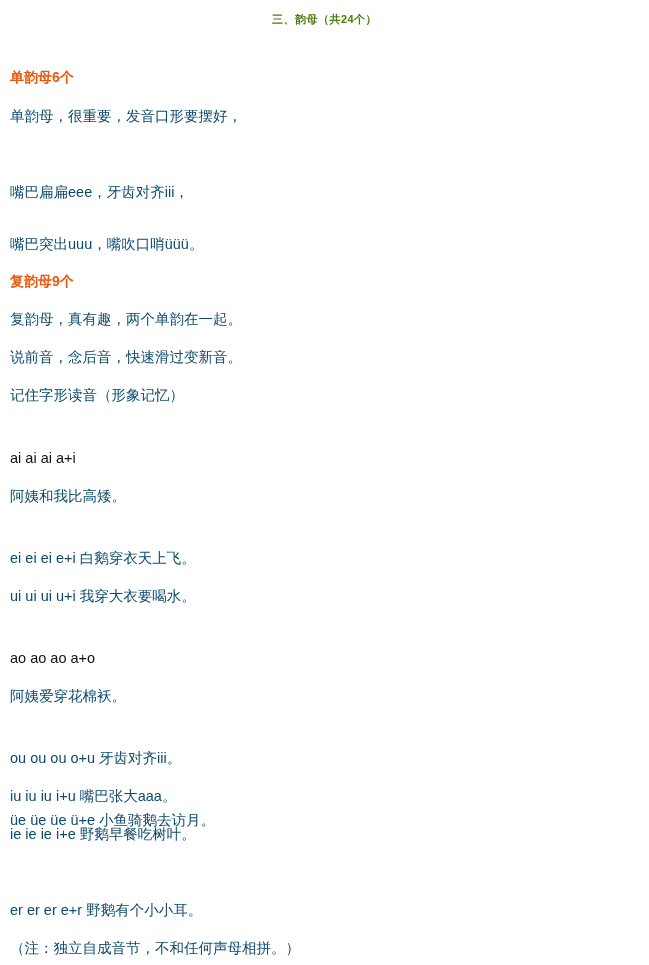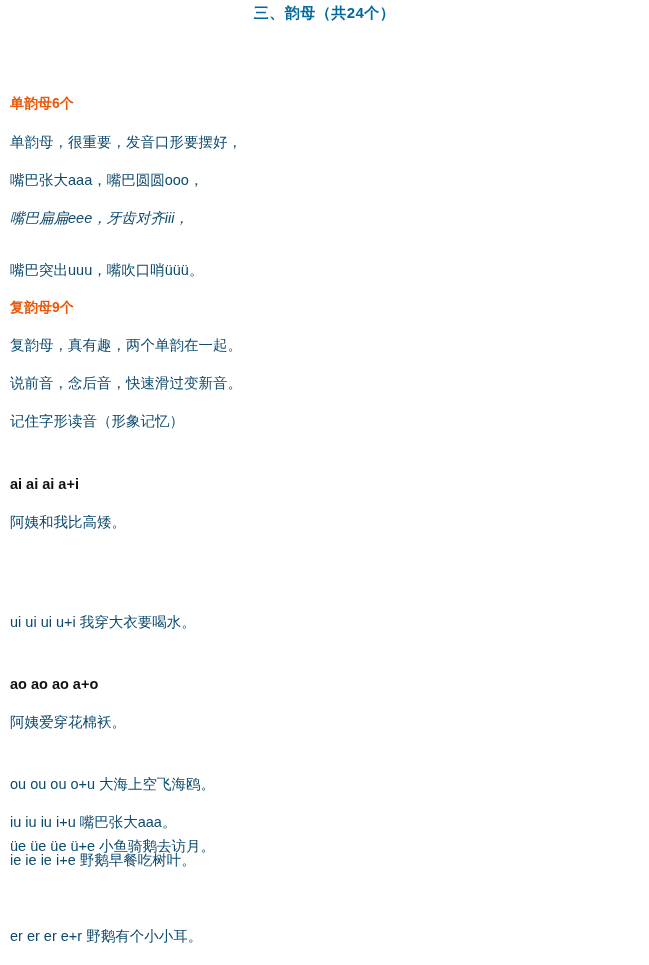--- a/index.html
+++ b/index.html
@@ -17,68 +17,64 @@
   }
   .page {
     width: 649px;
     height: 965px;
     box-sizing: border-box;
     padding: 0 10px;
     position: relative;
   }
   .doc-title {
     text-align: center;
-    color: #0369a1;
+    color: #4d7c0f;
     font-weight: bold;
-    font-size: 15px;
-    margin: 4px 0 0 0;
+    font-size: 11px;
+    margin: 12px 0 0 0;
     letter-spacing: 0.5px;
   }
   .section-head {
     color: #e8590c;
     font-weight: bold;
     font-size: 14px;
     margin: 0;
     padding: 0;
   }
   .line {
     font-size: 14.5px;
     color: #0c4a6e;
     line-height: 1.2;
   }
   .line-bold {
     font-size: 14.5px;
     color: #111111;
-    font-weight: bold;
+    font-weight: normal;
     line-height: 1.2;
   }
   .blk {
     position: absolute;
     left: 10px;
-    margin-top: 34px;
   }
 </style>
 </head>
 <body>
 
 <div class="page">
 
   <div class="doc-title">三、韵母（共24个）</div>
 
   <div class="blk" style="top:57px;">
     <div class="section-head">单韵母6个</div>
   </div>
 
   <div class="blk" style="top:96px;">
     <div class="line">单韵母，很重要，发音口形要摆好，</div>
   </div>
-  <div class="blk" style="top:134px;">
-    <div class="line">嘴巴张大aaa，嘴巴圆圆ooo，</div>
-  </div>
-  <div class="blk" style="top:172px;font-style:italic;">
+  <div class="blk" style="top:172px;">
     <div class="line">嘴巴扁扁eee，牙齿对齐iii，</div>
   </div>
   <div class="blk" style="top:224px;">
     <div class="line">嘴巴突出uuu，嘴吹口哨üüü。</div>
   </div>
 
   <div class="blk" style="top:261px;">
     <div class="section-head">复韵母9个</div>
   </div>
 
@@ -92,40 +88,46 @@
     <div class="line">记住字形读音（形象记忆）</div>
   </div>
 
   <div class="blk" style="top:438px;">
     <div class="line-bold">ai ai ai a+i</div>
   </div>
   <div class="blk" style="top:476px;">
     <div class="line">阿姨和我比高矮。</div>
   </div>
 
+  <div class="blk" style="top:538px;">
+    <div class="line">ei ei ei e+i 白鹅穿衣天上飞。</div>
+  </div>
   <div class="blk" style="top:576px;">
     <div class="line">ui ui ui u+i 我穿大衣要喝水。</div>
   </div>
 
   <div class="blk" style="top:638px;">
     <div class="line-bold">ao ao ao a+o</div>
   </div>
   <div class="blk" style="top:676px;">
     <div class="line">阿姨爱穿花棉袄。</div>
   </div>
 
   <div class="blk" style="top:738px;">
-    <div class="line">ou ou ou o+u 大海上空飞海鸥。</div>
+    <div class="line">ou ou ou o+u 牙齿对齐iii。</div>
   </div>
   <div class="blk" style="top:776px;">
     <div class="line">iu iu iu i+u 嘴巴张大aaa。</div>
   </div>
   <div class="blk" style="top:814px;">
     <div class="line">ie ie ie i+e 野鹅早餐吃树叶。</div>
   </div>
   <div class="blk" style="top:800px;">
     <div class="line">üe üe üe ü+e 小鱼骑鹅去访月。</div>
   </div>
   <div class="blk" style="top:890px;">
     <div class="line">er er er e+r 野鹅有个小小耳。</div>
   </div>
+  <div class="blk" style="top:928px;">
+    <div class="line">（注：独立自成音节，不和任何声母相拼。）</div>
+  </div>
 
 </div>
 
 </body></html>

